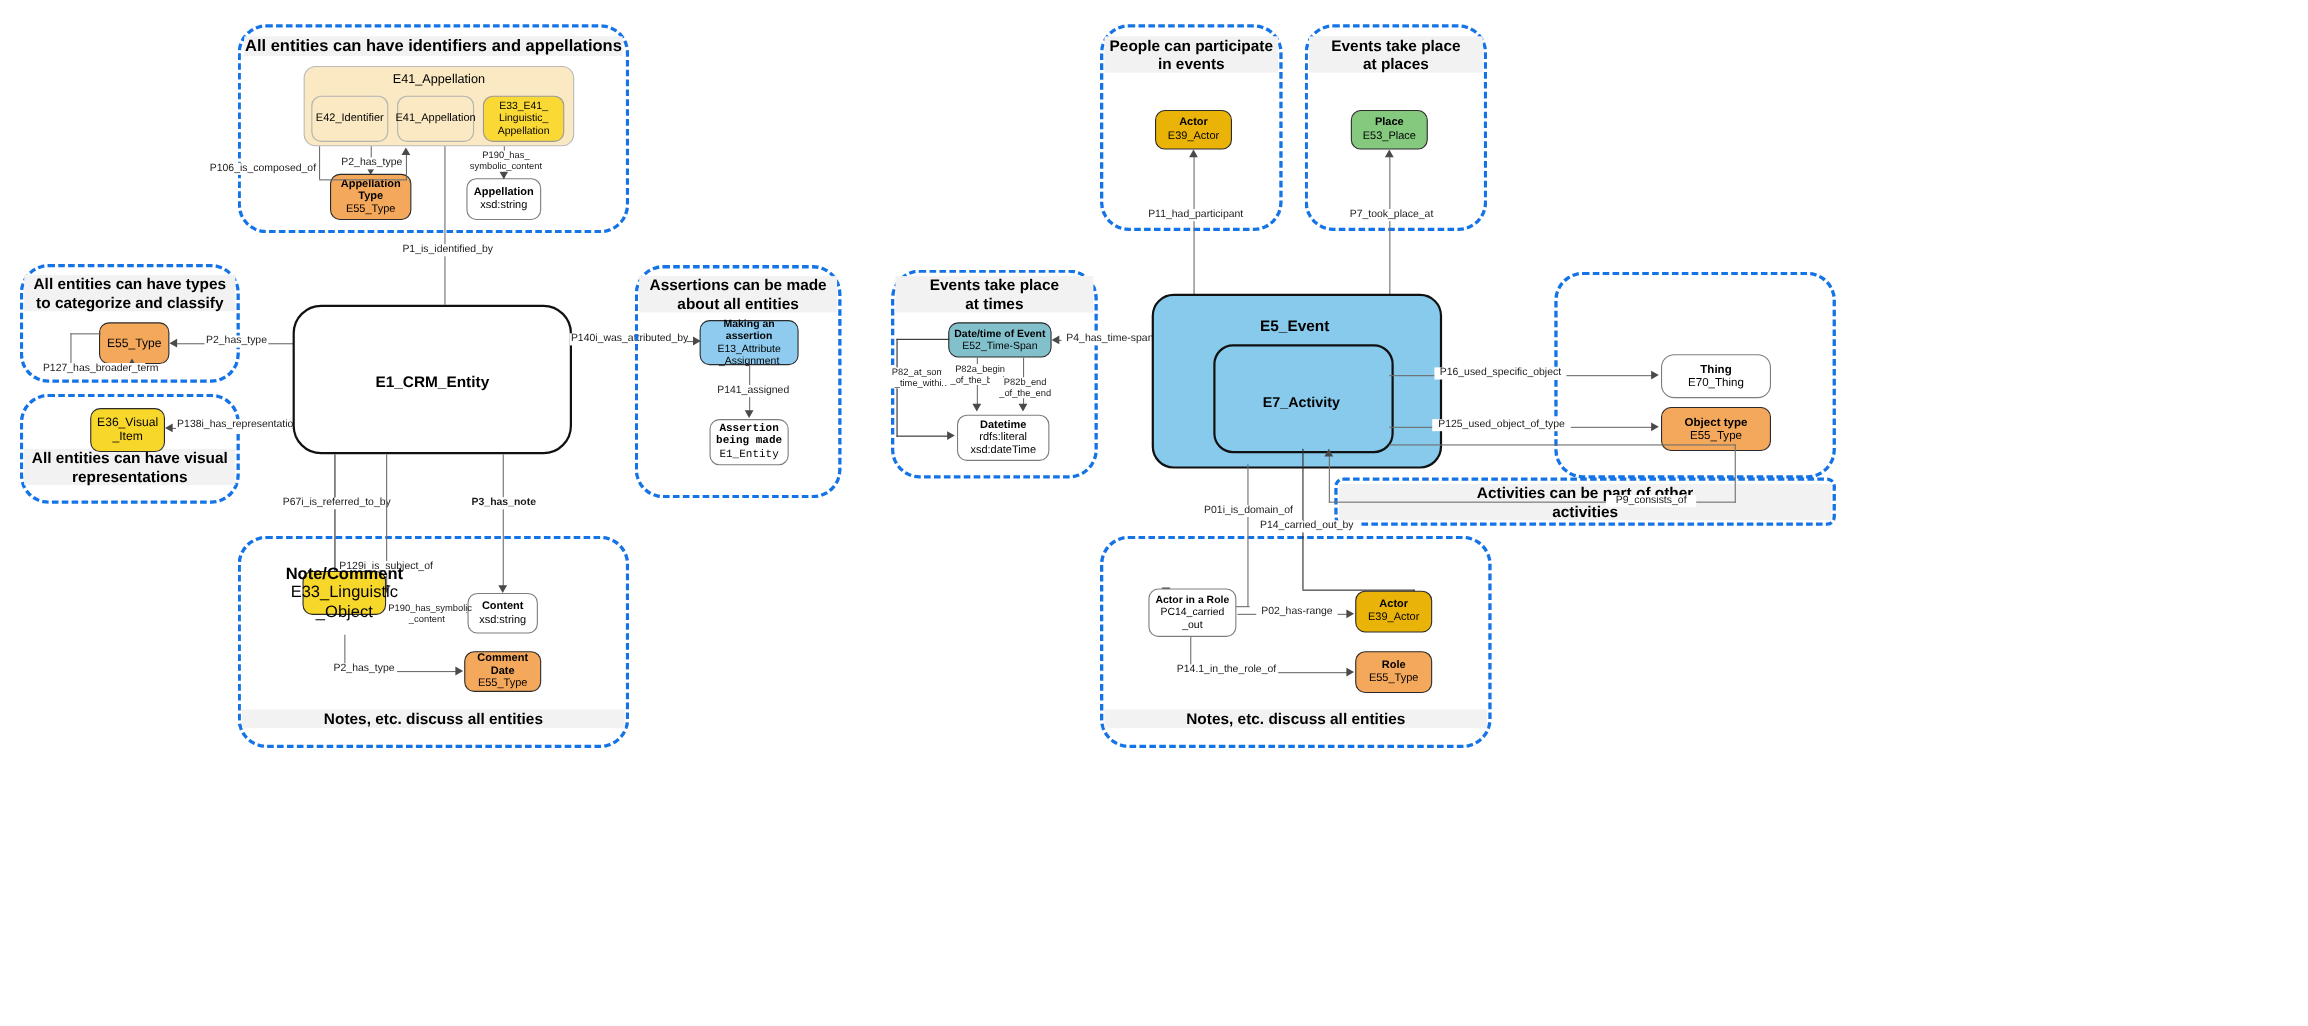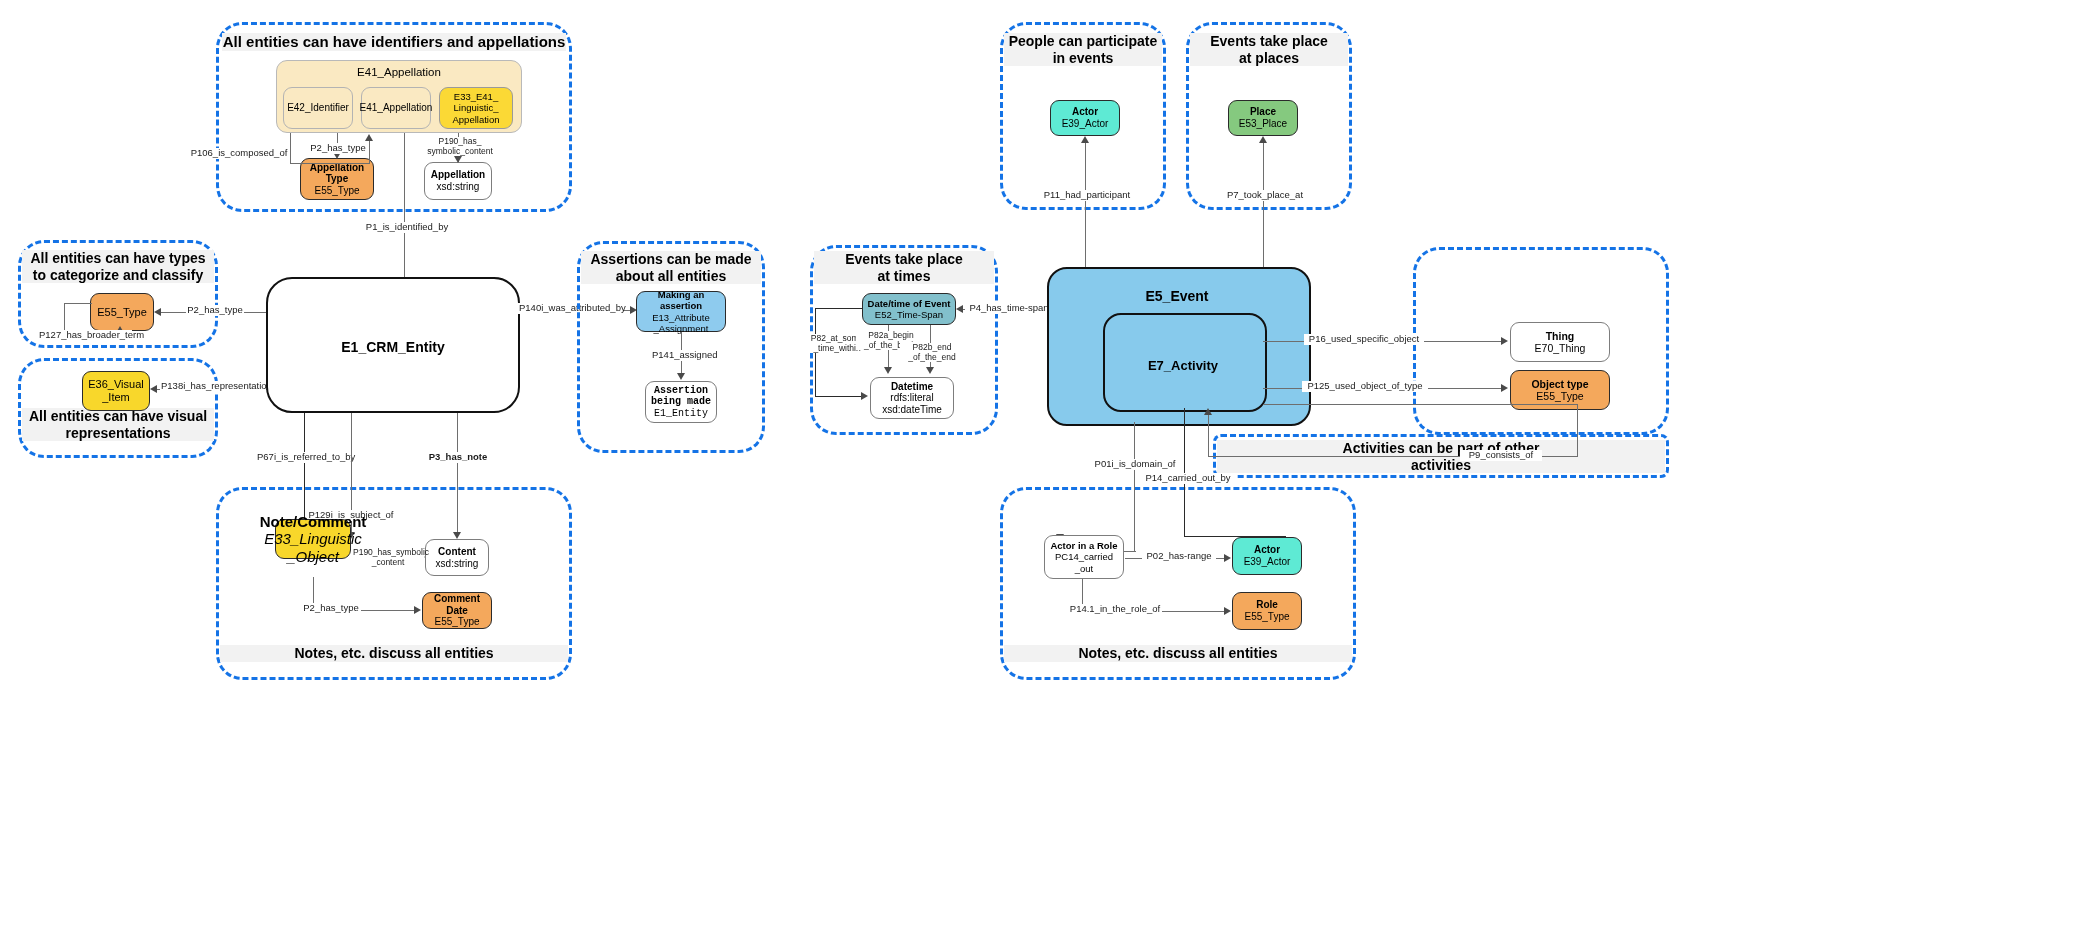--- a/index.html
+++ b/index.html
@@ -44,21 +44,21 @@
   }
   .node .hd{font-weight:bold;}
   .node .sb{font-weight:normal;}
 
   .orange{background:#f4a85c;}
   .yellow{background:#f8d72b;}
   .yellowlight{background:#fae9c2;border-color:#b9b9b9;}
   .yellowmid{background:#fbd935;border-color:#9a9a9a;}
   .blue{background:#8ecbee;}
   .teal{background:#82c0cc;}
-  .pink{background:#5eead4;}
+  .pink{background:#eab308;}
   .green{background:#85c97f;}
   .plain{background:#fff;border-color:#7d7d7d;}
   .softborder{border-color:#b3b3b3;}
 
   
   .bigbox{
     position:absolute;
     box-sizing:border-box;
     border:2.4px solid #111;
     border-radius:26px;
@@ -214,21 +214,21 @@
   <div class="ln vl" style="left:351px;top:413px;height:124px;"></div>
   <div class="arrow up" style="left:347px;top:532px;transform:rotate(180deg);"></div>
   <div class="elabel" style="left:306px;top:510px;width:88px;">P129i_is_subject_of</div>
 
   <div class="ln vl" style="left:457px;top:413px;height:124px;"></div>
   <div class="arrow down" style="left:453px;top:532px;"></div>
   <div class="elabel" style="left:423px;top:452px;width:68px;font-weight:bold;">P3_has_note</div>
 
   <div class="node yellow" style="left:275px;top:519px;width:76px;height:40px;font-size:15px;">
     <div class="hd">Note/Comment</div>
-    <div class="sb" style="white-space:pre-line;font-style:italic;">E33_Linguistic
+    <div class="sb" style="white-space:pre-line;">E33_Linguistic
 _Object</div>
   </div>
 
   <div class="node plain" style="left:425px;top:539px;width:64px;height:37px;font-size:10px;">
     <div class="hd">Content</div>
     <div class="sb">xsd:string</div>
   </div>
 
   <div class="ln hl" style="left:352px;top:557px;width:68px;"></div>
   <div class="arrow right" style="left:418px;top:553px;"></div>
@@ -307,21 +307,21 @@
 
   <div class="eventbox" style="position:absolute;left:1047px;top:267px;width:260px;height:155px;">
   </div>
   <div class="group-title" style="left:1047px;top:288px;width:260px;font-size:14px;background:transparent;">E5_Event</div>
   <div class="activitybox" style="position:absolute;left:1103px;top:313px;width:160px;height:95px;">
   </div>
   <div class="group-title" style="left:1103px;top:358px;width:160px;font-size:13px;background:transparent;">E7_Activity</div>
 
   <div class="group" style="left:1413px;top:247px;width:256px;height:188px;"></div>
 
-  <div class="node plain" style="left:1510px;top:322px;width:100px;height:40px;font-size:10.5px;">
+  <div class="node plain" style="left:1510px;top:322px;width:100px;height:40px;font-size:10.5px;border-radius:12px;">
     <div class="hd">Thing</div>
     <div class="sb">E70_Thing</div>
   </div>
   <div class="node orange" style="left:1510px;top:370px;width:100px;height:40px;font-size:10.5px;">
     <div class="hd">Object type</div>
     <div class="sb">E55_Type</div>
   </div>
 
   <div class="ln hl" style="left:1263px;top:341px;width:242px;"></div>
   <div class="arrow right" style="left:1501px;top:337px;"></div>

